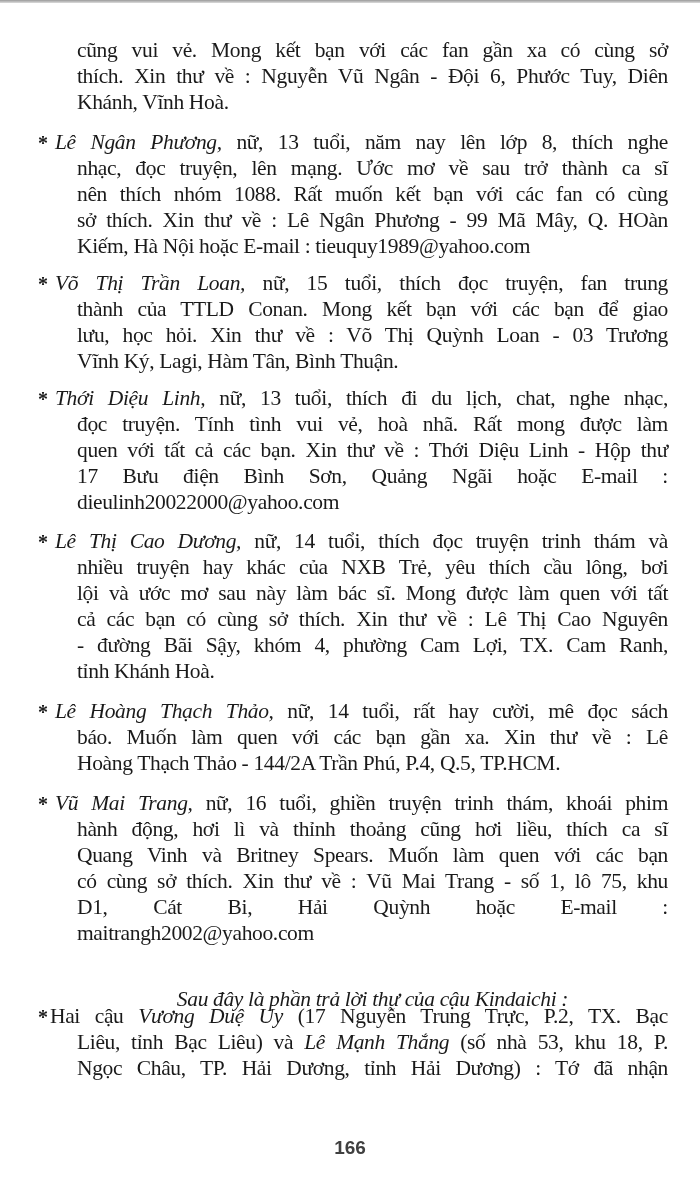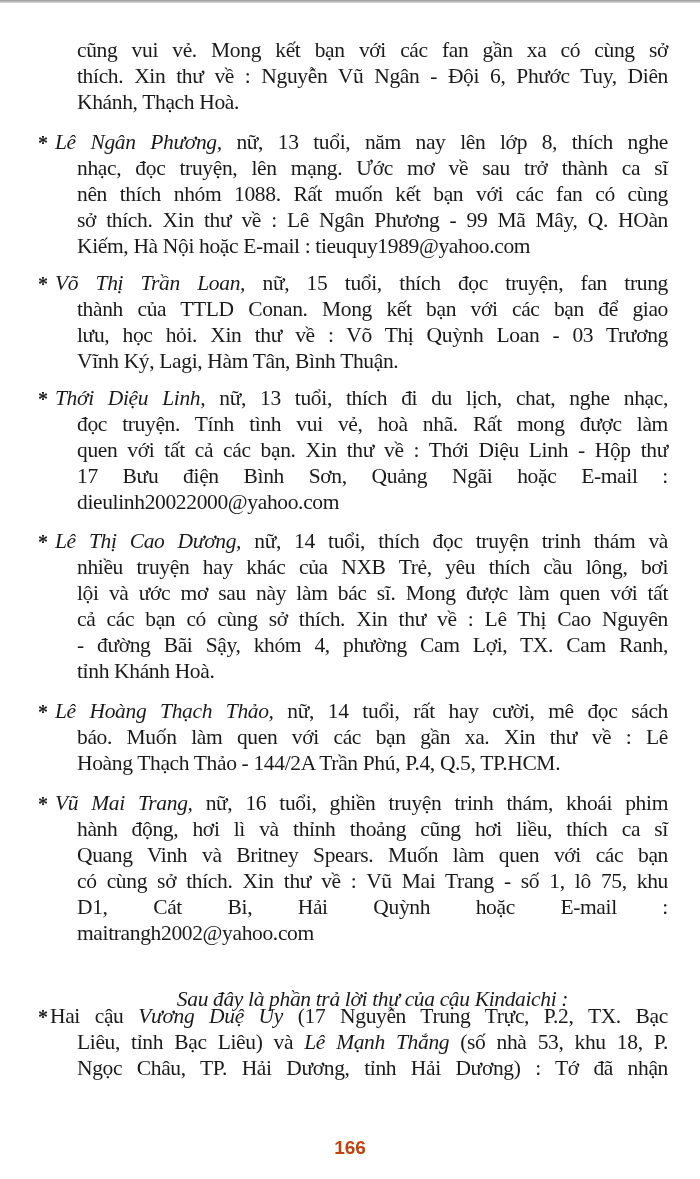--- a/index.html
+++ b/index.html
@@ -42,34 +42,34 @@
   .center-italic {
     position: absolute; left: 77px; width: 591px;
     text-align: center; font-style: italic;
     font-size: 21.5px; line-height: 26px; letter-spacing: -0.35px; margin-top: 24px;
   }
   .page-number {
     position: absolute; left: 0; width: 700px; top: 1136px;
     text-align: center;
     font-family: "Liberation Sans", "DejaVu Sans", sans-serif;
     font-weight: bold; font-size: 19px; line-height: 24px;
-    color: #c2410c;
+    color: #404040;
   }
 </style>
 </head>
 <body>
 
 <div class="scan-edge"></div>
 
 <div class="page">
 
   <div class="entry">
     <div class="line justify" style="top:37px">cũng vui vẻ. Mong kết bạn với các fan gần xa có cùng sở</div>
     <div class="line justify" style="top:63px">thích. Xin thư về : Nguyễn Vũ Ngân - Đội 6, Phước Tuy, Diên</div>
-    <div class="line" style="top:89px">Khánh, Thạch Hoà.</div>
+    <div class="line" style="top:89px">Khánh, Vĩnh Hoà.</div>
   </div>
 
   <div class="entry">
     <span class="bullet" style="top:130px">*</span>
     <div class="line justify" style="top:129px;left:55px;width:613px"><span class="name">Lê Ngân Phương,</span><span> nữ, 13 tuổi, năm nay lên lớp 8, thích nghe</span></div>
     <div class="line justify" style="top:155px">nhạc, đọc truyện, lên mạng. Ước mơ về sau trở thành ca sĩ</div>
     <div class="line justify" style="top:181px">nên thích nhóm 1088. Rất muốn kết bạn với các fan có cùng</div>
     <div class="line justify" style="top:207px">sở thích. Xin thư về : Lê Ngân Phương - 99 Mã Mây, Q. HOàn</div>
     <div class="line" style="top:233px">Kiếm, Hà Nội hoặc E-mail : tieuquy1989@yahoo.com</div>
   </div>

